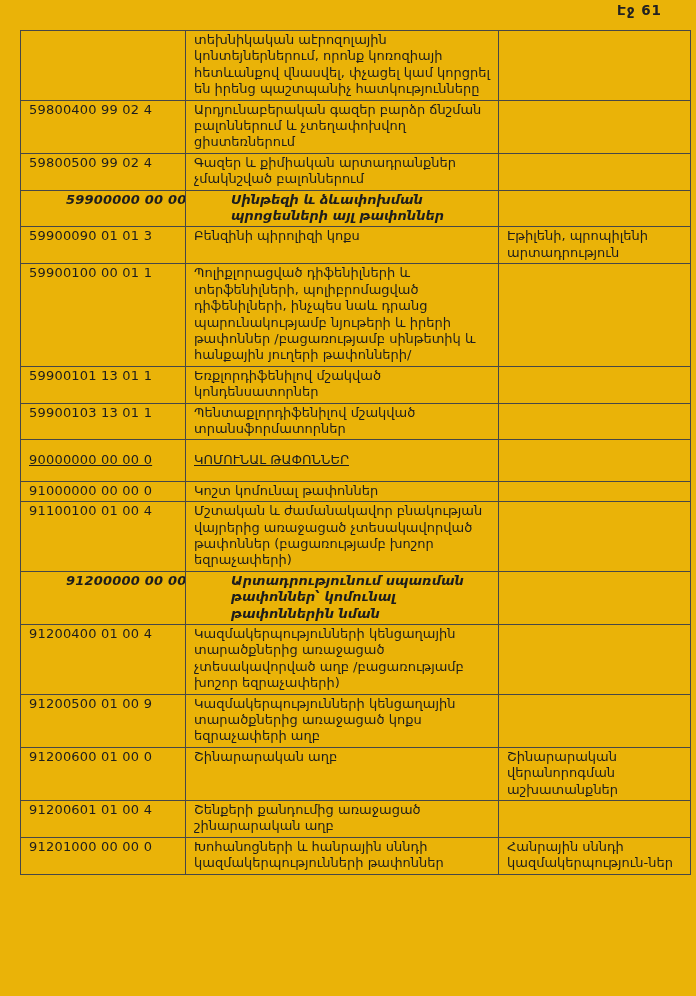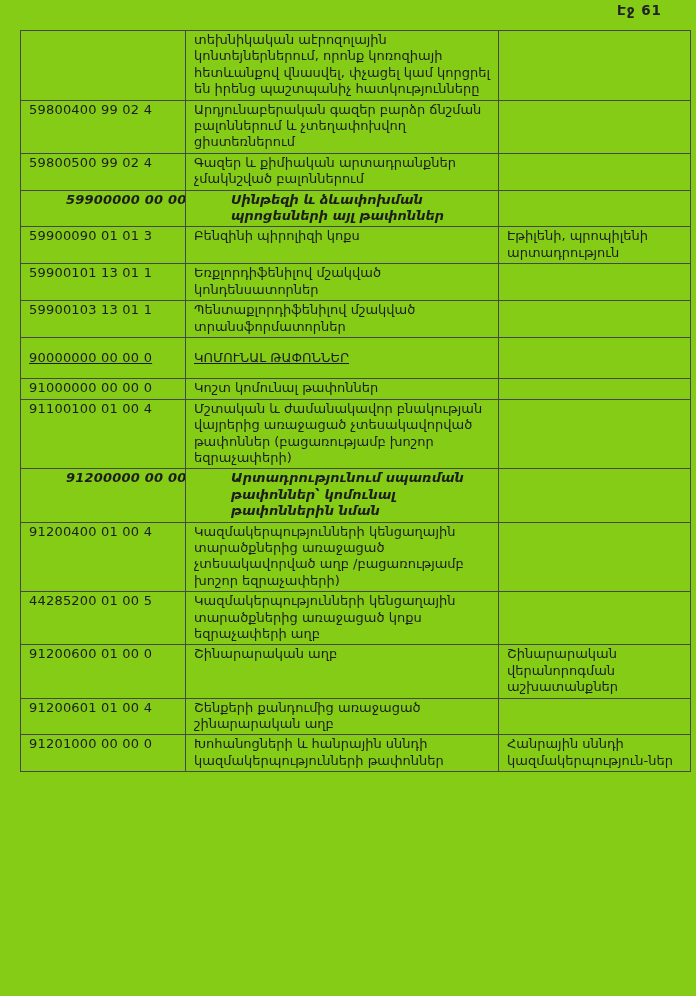--- a/index.html
+++ b/index.html
@@ -1,20 +1,20 @@
 <!DOCTYPE html>
 <html><head>
 <meta charset="utf-8">
 <style>
   html, body { margin: 0; padding: 0; background: #ffffff; }
   .page {
     position: relative;
     width: 696px;
     height: 996px;
-    background: #84cc16;
+    background: #eab308;
     font-family: "DejaVu Sans", sans-serif;
     color: #1d1d1d;
     overflow: hidden;
   }
   .page-header {
     position: absolute;
     top: 2px;
     right: 34px;
     font-size: 13.5px;
     font-weight: bold;
@@ -77,20 +77,25 @@
     <td class="code">59900000 00 00 0</td>
     <td class="desc">Սինթեզի և ձևափոխման պրոցեսների այլ թափոններ</td>
     <td class="note"></td>
   </tr>
         <tr>
     <td class="code">59900090 01 01 3</td>
     <td class="desc">Բենզինի պիրոլիզի կոքս</td>
     <td class="note">Էթիլենի, պրոպիլենի արտադրություն</td>
   </tr>
         <tr>
+    <td class="code">59900100 00 01 1</td>
+    <td class="desc">Պոլիքլորացված դիֆենիլների և տերֆենիլների, պոլիբրոմացված դիֆենիլների, ինչպես նաև դրանց պարունակությամբ նյութերի և իրերի թափոններ /բացառությամբ սինթետիկ և հանքային յուղերի թափոնների/</td>
+    <td class="note"></td>
+  </tr>
+        <tr>
     <td class="code">59900101 13 01 1</td>
     <td class="desc">Եռքլորդիֆենիլով մշակված կոնդենսատորներ</td>
     <td class="note"></td>
   </tr>
         <tr>
     <td class="code">59900103 13 01 1</td>
     <td class="desc">Պենտաքլորդիֆենիլով մշակված տրանսֆորմատորներ</td>
     <td class="note"></td>
   </tr>
         <tr class="tall">
@@ -112,21 +117,21 @@
     <td class="code">91200000 00 00 0</td>
     <td class="desc">Արտադրությունում սպառման թափոններ՝ կոմունալ թափոններին նման</td>
     <td class="note"></td>
   </tr>
         <tr>
     <td class="code">91200400 01 00 4</td>
     <td class="desc">Կազմակերպությունների կենցաղային տարածքներից առաջացած չտեսակավորված աղբ /բացառությամբ խոշոր եզրաչափերի)</td>
     <td class="note"></td>
   </tr>
         <tr>
-    <td class="code">44285200 01 00 5</td>
+    <td class="code">91200500 01 00 9</td>
     <td class="desc">Կազմակերպությունների կենցաղային տարածքներից առաջացած կոքս եզրաչափերի աղբ</td>
     <td class="note"></td>
   </tr>
         <tr>
     <td class="code">91200600 01 00 0</td>
     <td class="desc">Շինարարական աղբ</td>
     <td class="note">Շինարարական վերանորոգման աշխատանքներ</td>
   </tr>
         <tr>
     <td class="code">91200601 01 00 4</td>

